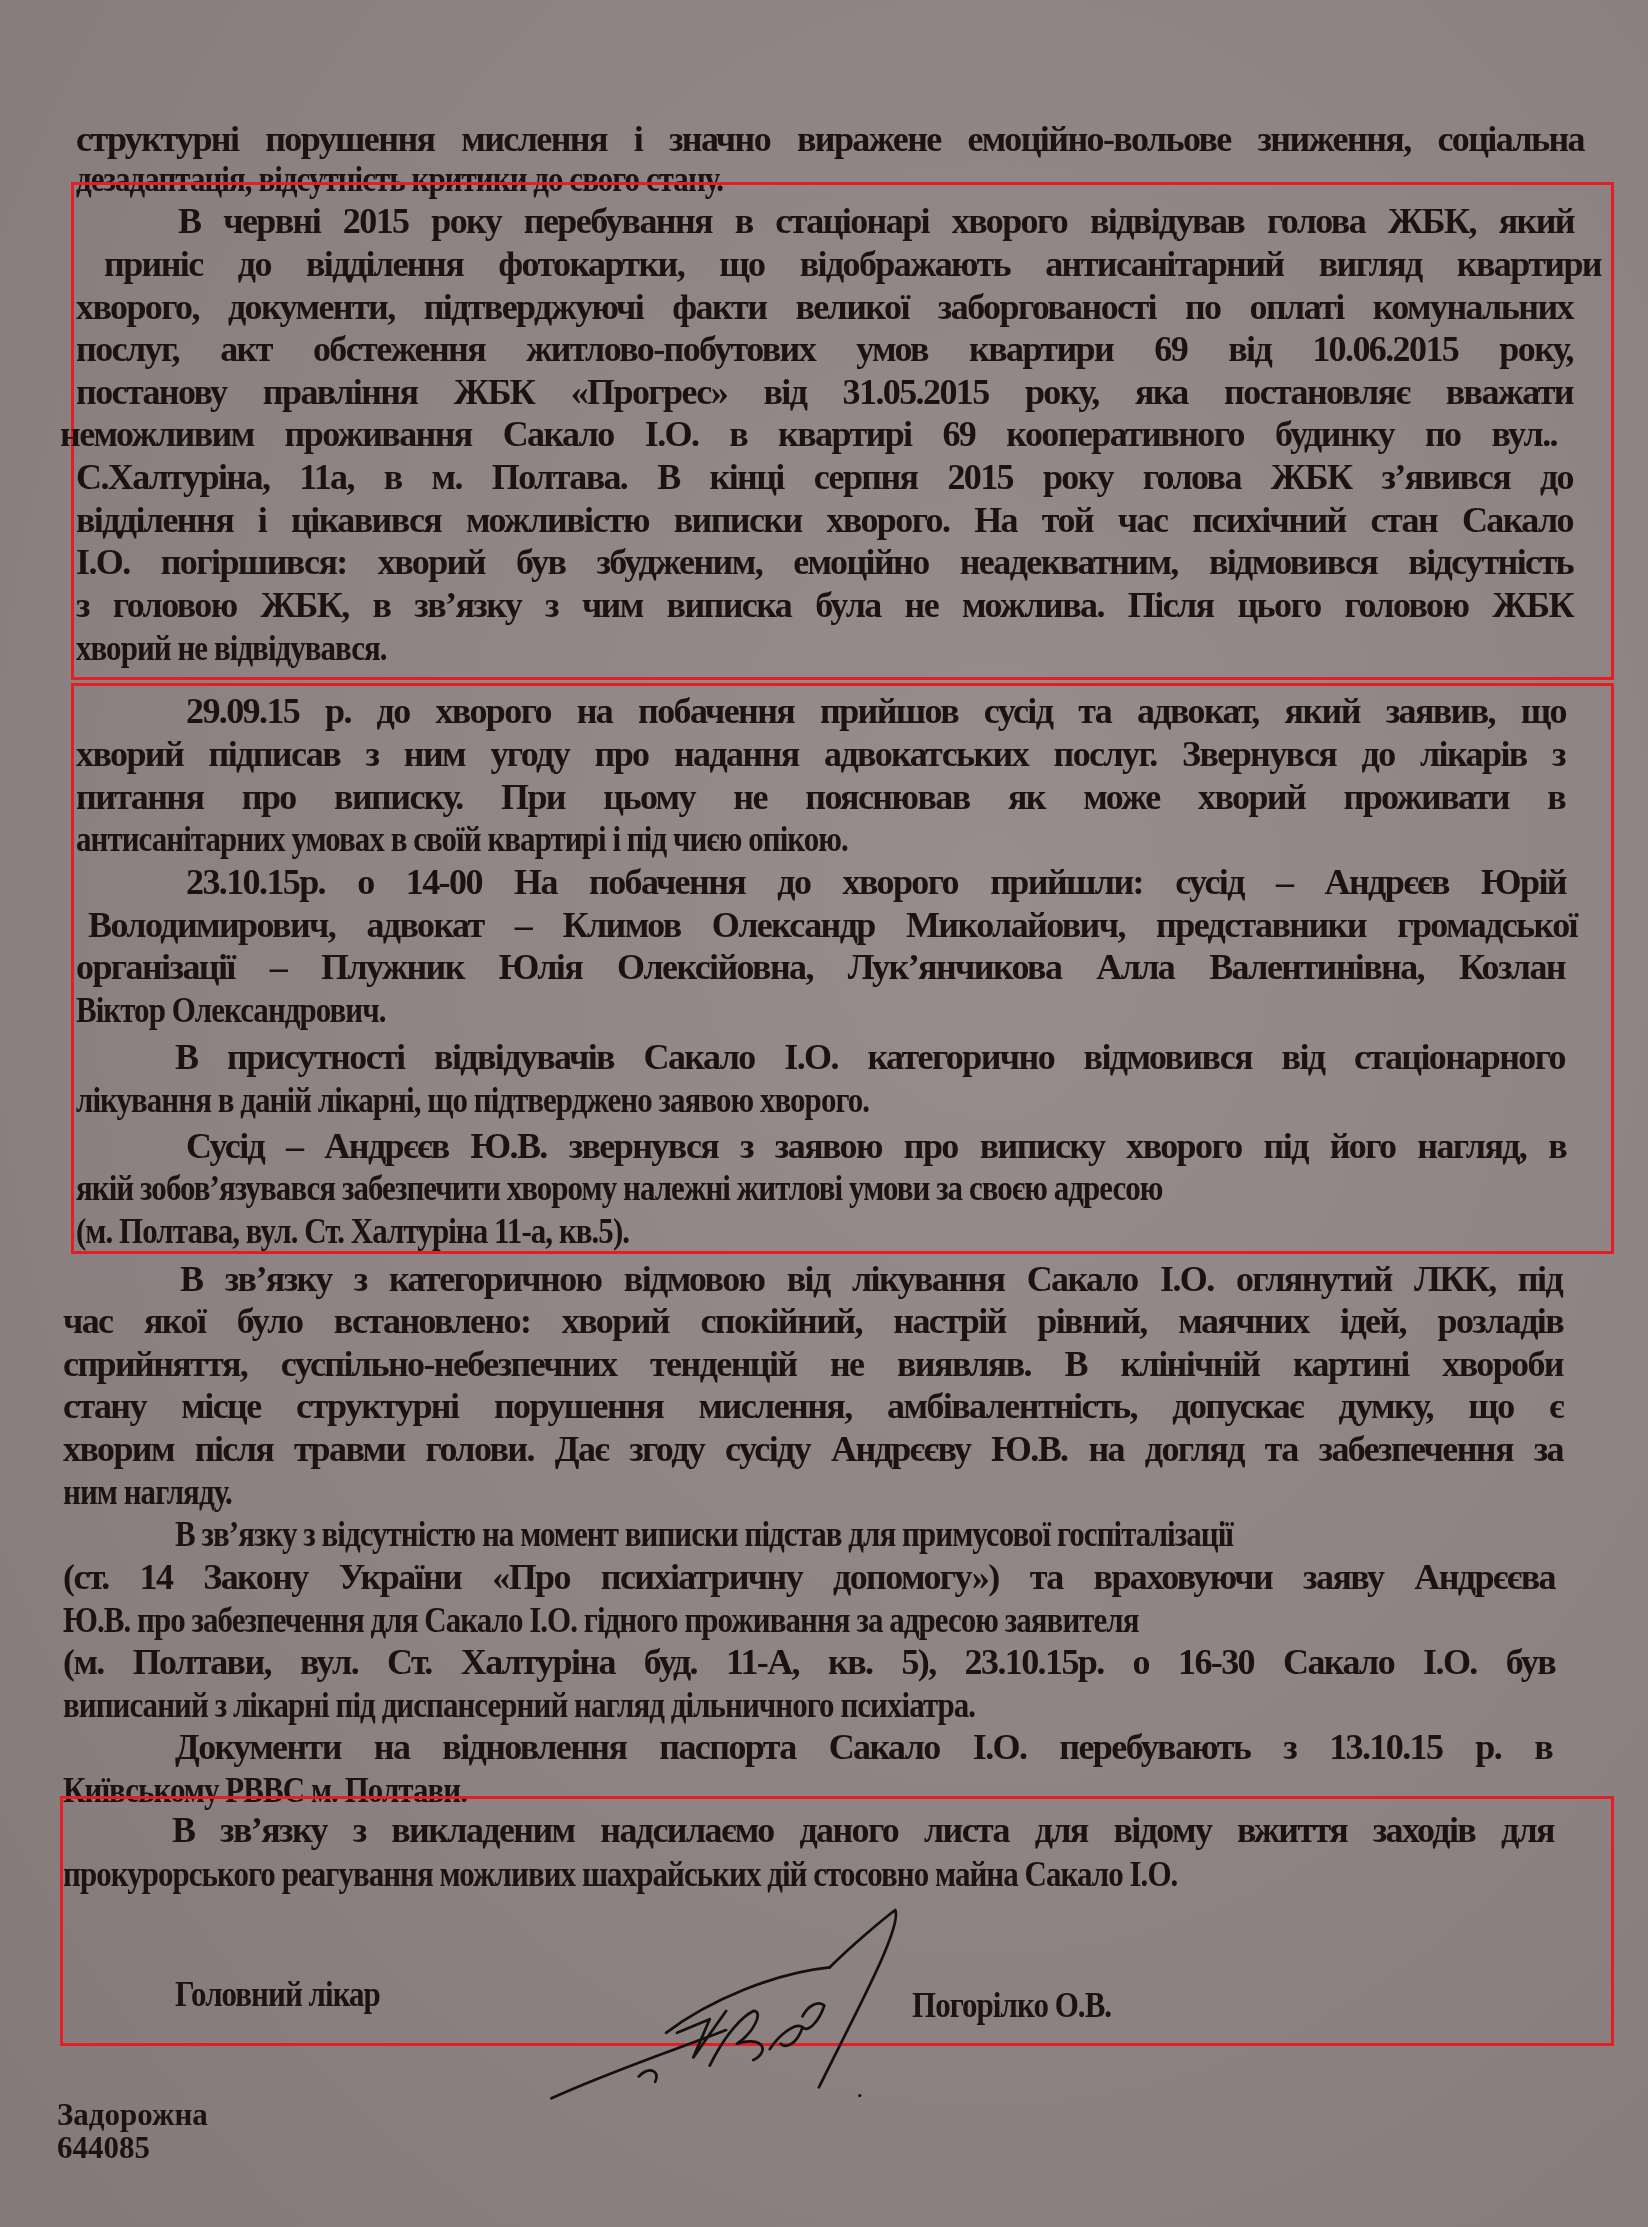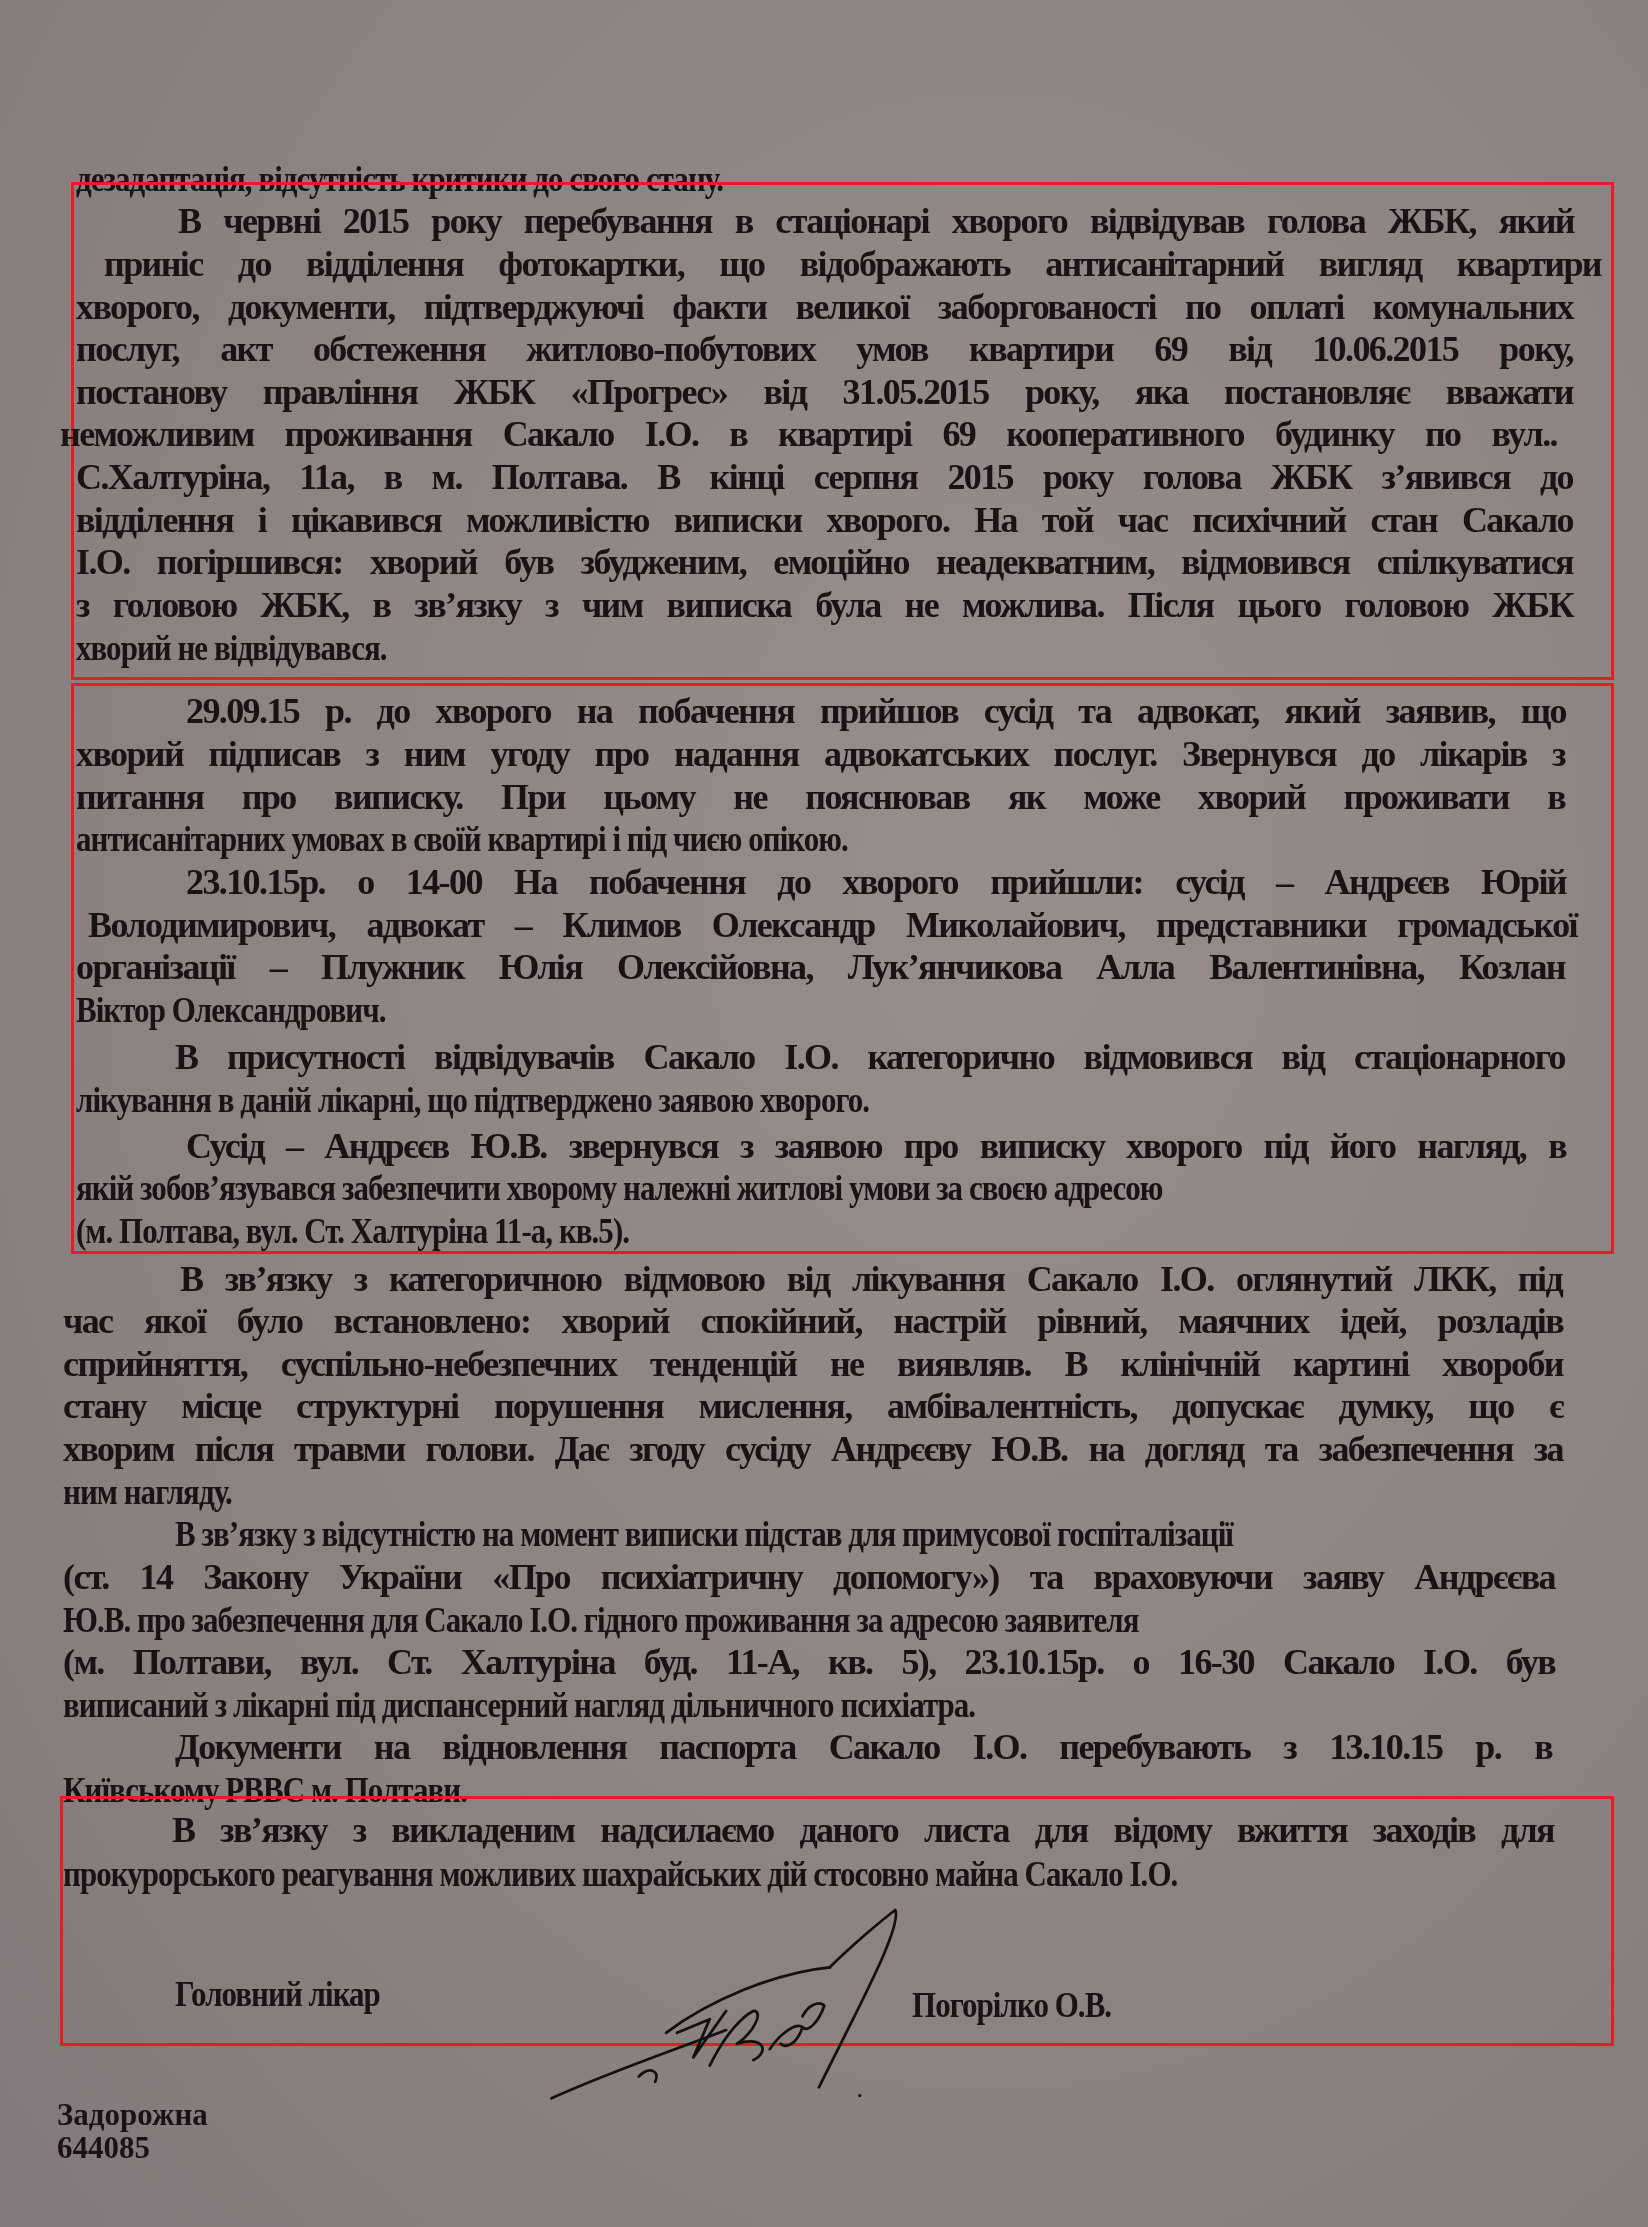--- a/index.html
+++ b/index.html
@@ -29,33 +29,34 @@
     box-sizing: border-box;
   }
   .footer { font-size: 31px; line-height: 34px; font-weight: bold; position: absolute; }
   .sig { position: absolute; }
 </style>
 </head>
 <body>
 
 <div class="page">
 
+  <div class="line just" style="left:76px; top:117px; width:1508px;">структурні порушення мислення і значно виражене емоційно-вольове зниження, соціальна</div>
   <div class="line" style="left:76px; top:157px;">дезадаптація, відсутність критики до свого стану.</div>
 
   <div class="redbox" style="left:71px; top:182px; width:1543px; height:498px;"></div>
   <div>
     <div class="line just" style="left:178px; top:199px; width:1396px;">В червні 2015 року перебування в стаціонарі хворого відвідував голова ЖБК, який</div>
     <div class="line just" style="left:76px; top:242px; width:1497px;margin-left:28px;">приніс до відділення фотокартки, що відображають антисанітарний вигляд квартири</div>
     <div class="line just" style="left:76px; top:285px; width:1497px;">хворого, документи, підтверджуючі факти великої заборгованості по оплаті комунальних</div>
     <div class="line just" style="left:76px; top:327px; width:1497px;">послуг, акт обстеження житлово-побутових умов квартири 69 від 10.06.2015 року,</div>
     <div class="line just" style="left:76px; top:370px; width:1497px;">постанову правління ЖБК «Прогрес» від 31.05.2015 року, яка постановляє вважати</div>
     <div class="line just" style="left:60px; top:412px; width:1497px;">неможливим проживання Сакало І.О. в квартирі 69 кооперативного будинку по вул..</div>
     <div class="line just" style="left:76px; top:455px; width:1497px;">С.Халтуріна, 11а, в м. Полтава. В кінці серпня 2015 року голова ЖБК з’явився до</div>
     <div class="line just" style="left:76px; top:498px; width:1497px;">відділення і цікавився можливістю виписки хворого. На той час психічний стан Сакало</div>
-    <div class="line just" style="left:76px; top:540px; width:1497px;">І.О. погіршився: хворий був збудженим, емоційно неадекватним, відмовився спілкуватися</div>
+    <div class="line just" style="left:76px; top:540px; width:1497px;">І.О. погіршився: хворий був збудженим, емоційно неадекватним, відмовився відсутність</div>
     <div class="line just" style="left:76px; top:583px; width:1497px;">з головою ЖБК, в зв’язку з чим виписка була не можлива. Після цього головою ЖБК</div>
     <div class="line" style="left:76px; top:626px;">хворий не відвідувався.</div>
   </div>
 
   <div class="redbox" style="left:71px; top:683px; width:1543px; height:571px;"></div>
   <div>
     <div class="line just" style="left:186px; top:689px; width:1380px;">29.09.15 р. до хворого на побачення прийшов сусід та адвокат, який заявив, що</div>
     <div class="line just" style="left:76px; top:732px; width:1489px;">хворий підписав з ним угоду про надання адвокатських послуг. Звернувся до лікарів з</div>
     <div class="line just" style="left:76px; top:775px; width:1489px;">питання про виписку. При цьому не пояснював як може хворий проживати в</div>
     <div class="line" style="left:76px; top:817px;">антисанітарних умовах в своїй квартирі і під чиєю опікою.</div>

